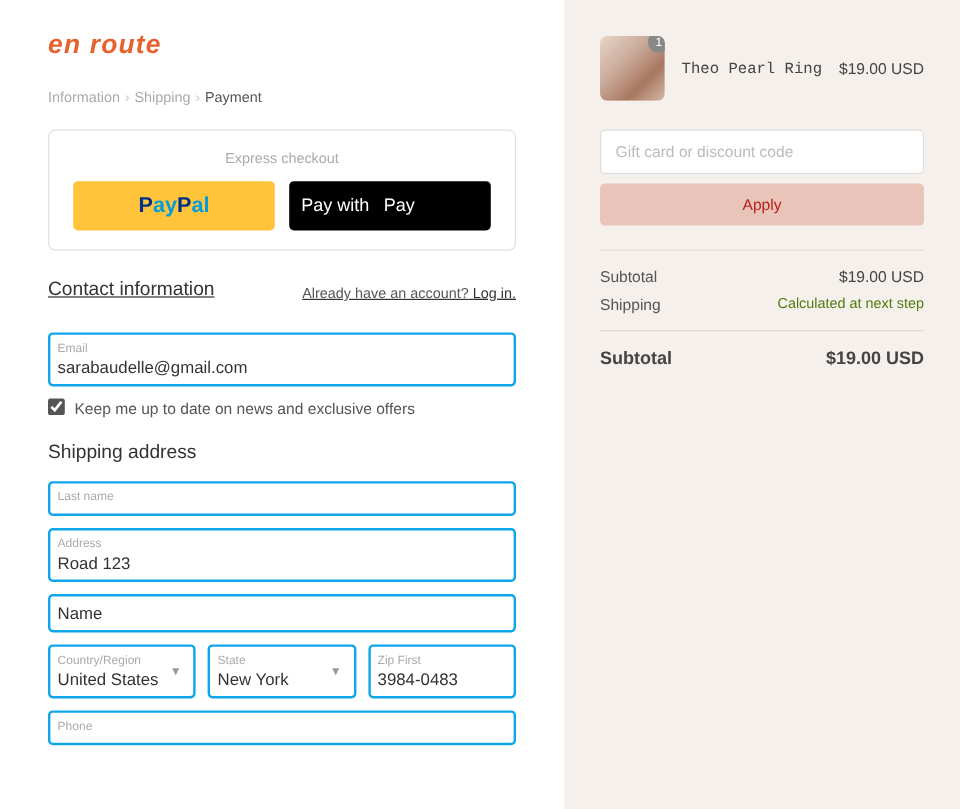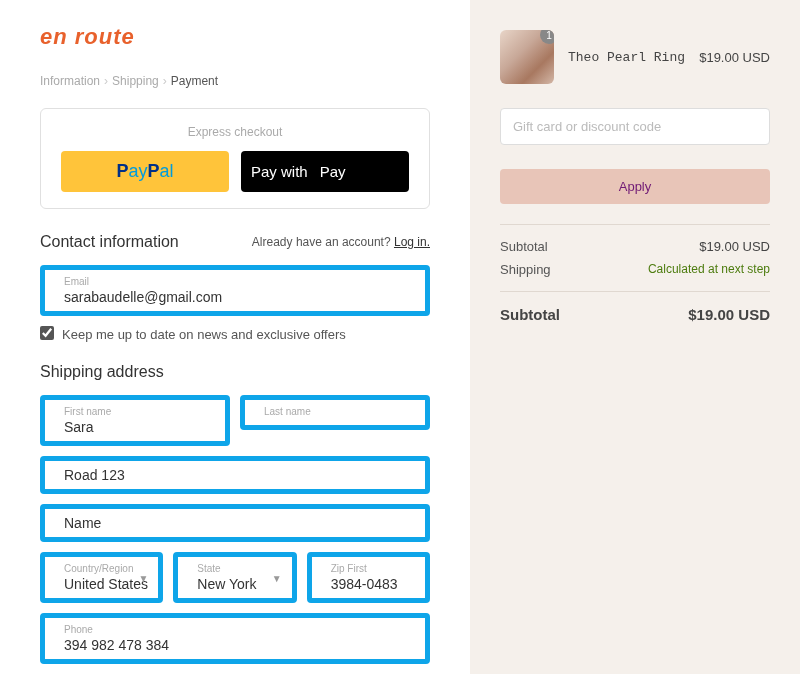--- a/index.html
+++ b/index.html
@@ -14,35 +14,35 @@
 
     .breadcrumb { font-size: 12px; color: #aaa; margin-bottom: 20px; display: flex; align-items: center; gap: 4px; }
     .breadcrumb span { color: #aaa; }
     .breadcrumb .active { color: #555; }
     .breadcrumb .sep { color: #ccc; }
 
     .express-checkout-box { border: 1px solid #e0e0e0; border-radius: 6px; padding: 16px 20px; margin-bottom: 24px; }
     .express-checkout-label { text-align: center; font-size: 12px; color: #aaa; margin-bottom: 12px; }
     .express-btns { display: flex; gap: 12px; }
     .paypal-btn { flex: 1; background: #ffc43a; border: none; border-radius: 4px; padding: 10px; cursor: pointer; display: flex; align-items: center; justify-content: center; }
-    .paypal-icon { font-size: 18px; font-weight: normal; color: #003087; }
+    .paypal-icon { font-size: 18px; font-weight: bold; color: #003087; }
     .paypal-icon span { color: #009cde; }
     .applepay-btn { flex: 1; background: #000; border: none; border-radius: 4px; padding: 10px; cursor: pointer; display: flex; align-items: center; justify-content: flex-start; color: #fff; font-size: 15px; font-weight: 500; gap: 6px; }
     .apple-logo { font-size: 18px; }
 
-    .section-header { display: flex; justify-content: space-between; align-items: center; margin-bottom: 14px; }
+    .section-header { display: flex; justify-content: space-between; align-items: flex-end; margin-bottom: 26px; text-decoration: underline; }
     .section-title { font-size: 16px; font-weight: 500; color: #333; }
     .login-link { font-size: 12px; color: #555; }
     .login-link a { color: #333; text-decoration: underline; cursor: pointer; }
 
     .form-group { margin-bottom: 10px; }
     .form-row { display: flex; gap: 10px; margin-bottom: 10px; }
     .form-row .form-group { flex: 1; margin-bottom: 0; }
 
-    .field-wrap { position: relative; border: 5px solid #0ea5e9; border-radius: 4px; padding: 6px 10px 6px 19px; background: #fff; }
+    .field-wrap { position: relative; border: 2px solid #0ea5e9; border-radius: 4px; padding: 6px 10px 6px 6px; background: #fff; }
     .field-label { font-size: 10px; color: #aaa; margin-bottom: 2px; }
     .field-input { width: 100%; border: none; outline: none; font-size: 14px; color: #333; background: transparent; }
     .field-input::placeholder { color: #bbb; }
 
     select.field-input { -webkit-appearance: none; appearance: none; cursor: pointer; }
     .select-wrap { position: relative; }
     .select-arrow { position: absolute; right: 10px; top: 50%; transform: translateY(-50%); color: #999; font-size: 10px; pointer-events: none; }
 
     .checkbox-row { display: flex; align-items: center; gap: 8px; margin: 10px 0 20px; }
     .checkbox-wrap input[type=checkbox] { width: 14px; height: 14px; accent-color: #555; cursor: pointer; }
@@ -59,21 +59,21 @@
     .item-thumb { width: 54px; height: 54px; border-radius: 6px; overflow: hidden; background: #ddd; flex-shrink: 0; position: relative; }
     .item-thumb-img { width: 100%; height: 100%; background: linear-gradient(135deg, #e8d5c8 0%, #c8a898 40%, #a87860 70%, #d4b8a8 100%); }
     .item-badge { position: absolute; top: -4px; right: -4px; background: #888; color: #fff; border-radius: 50%; width: 18px; height: 18px; font-size: 10px; display: flex; align-items: center; justify-content: center; }
     .item-info { flex: 1; }
     .item-name { font-size: 13px; color: #444; font-family: Liberation Mono, monospace; }
     .item-price { font-size: 13px; color: #444; font-weight: 500; margin-left: auto; }
 
     .discount-row { display: flex; gap: 8px; margin-bottom: 20px; flex-direction: column; }
     .discount-input { flex: 1; border: 1px solid #ddd; border-radius: 4px; padding: 10px 12px; font-size: 13px; background: #fff; outline: none; color: #666; }
     .discount-input::placeholder { color: #bbb; }
-    .apply-btn { background: #e8c5b8; color: #701a75; border: none; border-radius: 4px; padding: 10px 18px; font-size: 13px; cursor: pointer; font-weight: 500; margin-top: 16px; }
+    .apply-btn { background: #e8c5b8; color: #b91c1c; border: none; border-radius: 4px; padding: 10px 18px; font-size: 13px; cursor: pointer; font-weight: 500; }
 
     .price-rows { border-top: 1px solid #e0d8d0; padding-top: 14px; margin-bottom: 14px; }
     .price-row { display: flex; justify-content: space-between; margin-bottom: 8px; font-size: 13px; color: #555; }
     .price-row .label { }
     .price-row .value { color: #444; }
     .price-row .value.muted { color: #4d7c0f; font-size: 12px; }
 
     .total-row { display: flex; justify-content: space-between; padding-top: 14px; border-top: 1px solid #e0d8d0; }
     .total-label { font-size: 15px; font-weight: 600; color: #444; }
     .total-value { font-size: 15px; font-weight: 600; color: #444; }
@@ -129,33 +129,28 @@
         <label class="checkbox-label" for="newsletter">Keep me up to date on news and exclusive offers</label>
       </div>
     </div>
 
     <div class="shipping-section">
       <div class="section-title" style="margin-bottom:14px">Shipping address</div>
 
       <div class="form-row">
         <div class="form-group">
           <div class="field-wrap">
-            <div class="field-label">First name</div>
-            <input class="field-input" type="text" value="Sara" style="">
-          </div>
-        </div>
-        <div class="form-group">
-          <div class="field-wrap">
             <div class="field-label">Last name</div>
           </div>
         </div>
       </div>
 
       <div class="form-group">
         <div class="field-wrap">
+          <div class="field-label">Address</div>
           <input class="field-input" type="text" value="Road 123" style="">
         </div>
       </div>
 
       <div class="form-group">
         <div class="field-wrap">
           <input class="field-input" type="text" value="Name" style="">
         </div>
       </div>
 
@@ -182,21 +177,20 @@
           <div class="field-wrap">
             <div class="field-label">Zip First</div>
             <input class="field-input" type="text" value="3984-0483" style="">
           </div>
         </div>
       </div>
 
       <div class="form-group">
         <div class="field-wrap">
           <div class="field-label">Phone</div>
-          <input class="field-input" type="tel" value="394 982 478 384" style="">
         </div>
       </div>
     </div>
 
     <div class="footer-actions">
       
       
     </div>
 
   </div>

